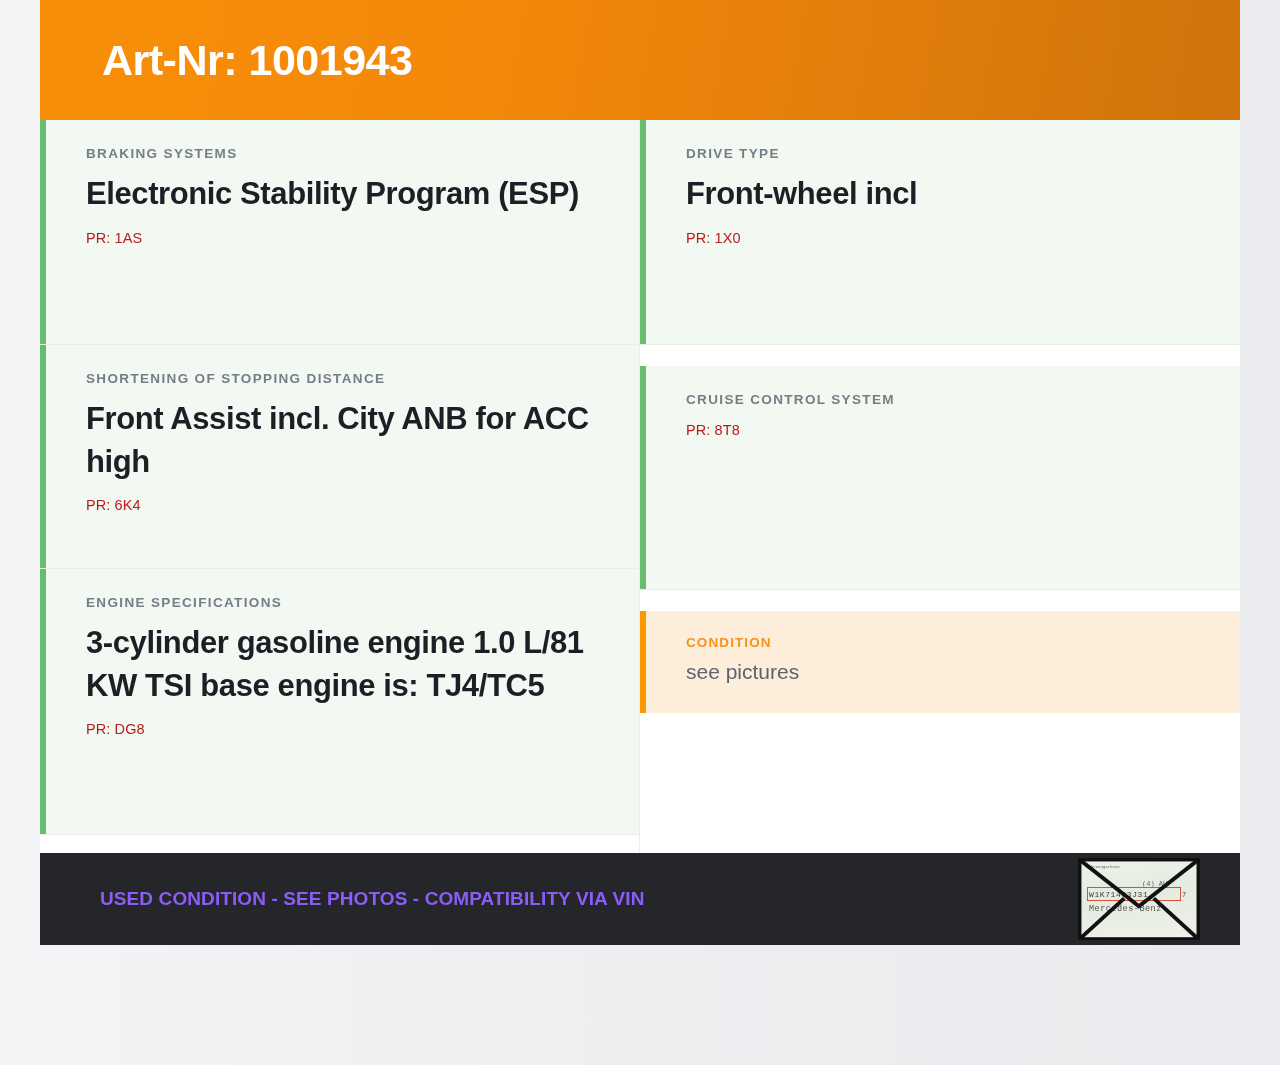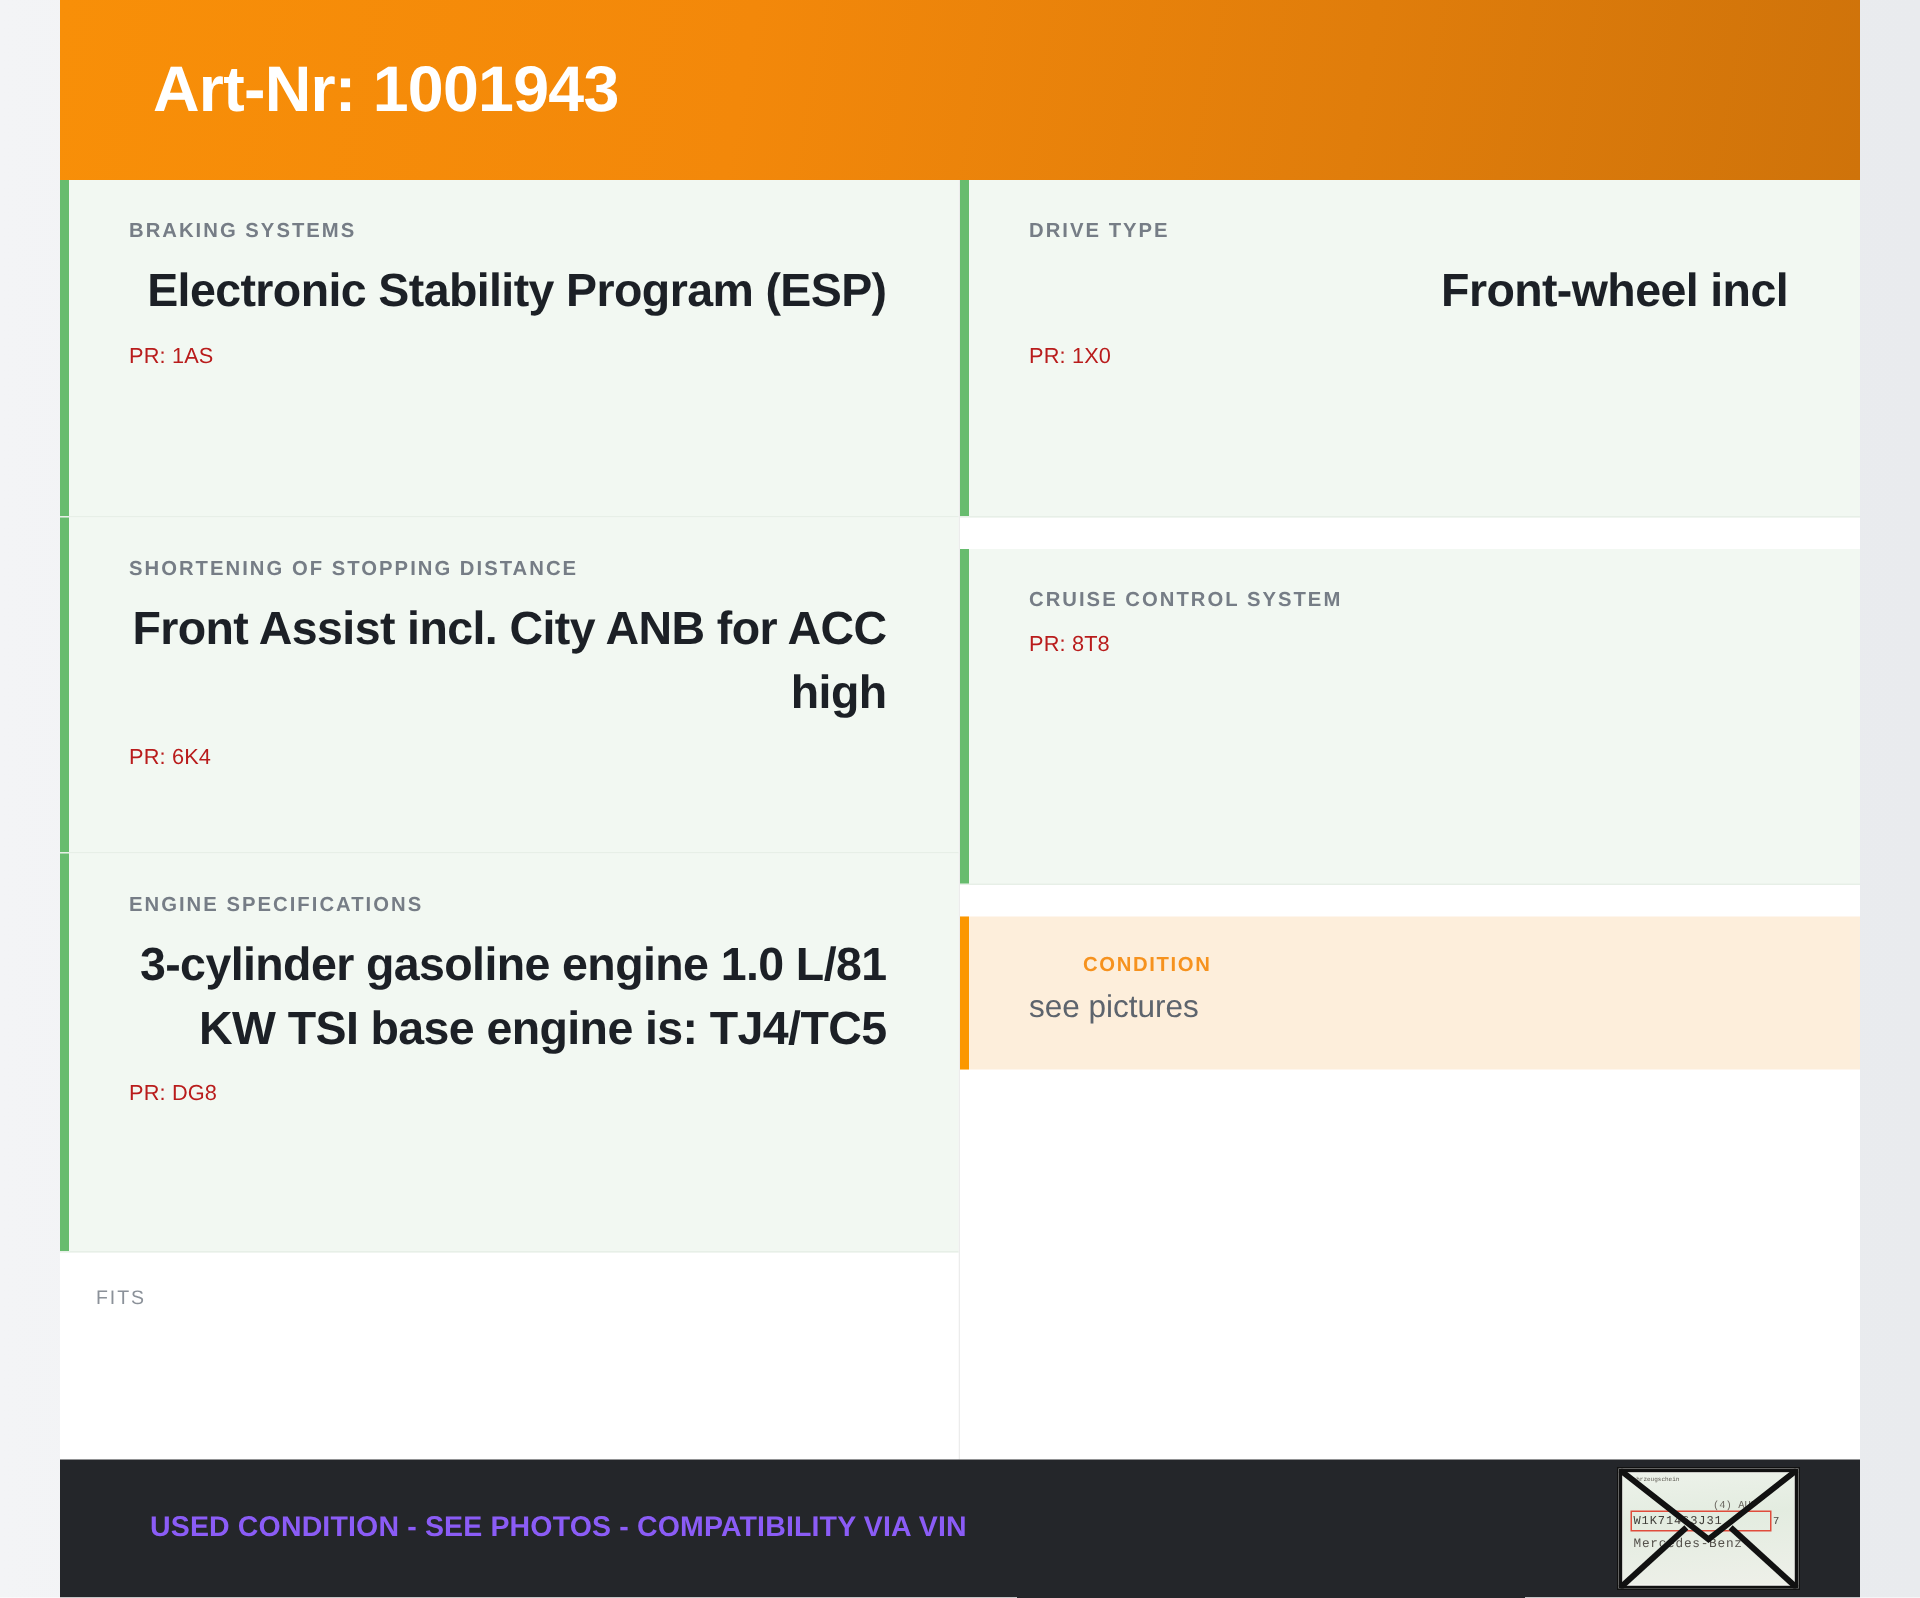--- a/index.html
+++ b/index.html
@@ -13,21 +13,21 @@
     font-family: "Liberation Sans", sans-serif;
     background: linear-gradient(to right, #f3f4f6 0%, #eceef0 55%, #e9ebee 100%);
     -webkit-font-smoothing: antialiased;
   }
 
   .page {
     position: absolute;
     left: 40px;
     top: 0;
     width: 1200px;
-    height: 1065px;
+    height: 945px;
     background: #ffffff;
     display: flex;
     flex-direction: column;
     overflow: hidden;
   }
 
   
   .header {
     height: 120px;
     background: linear-gradient(100deg, #f88f08 0%, #f3880a 38%, #e07d0b 72%, #cf730a 100%);
@@ -77,30 +77,29 @@
   .card.condition::before { background: #fb9700; }
 
   .card-label {
     font-size: 13.5px;
     font-weight: bold;
     letter-spacing: 1.35px;
     color: #767d86;
     text-transform: uppercase;
     line-height: 1.2;
   }
-  .card.condition .card-label { color: #f6921e; letter-spacing: 1.1px; margin-left: 36px; }
+  .card.condition .card-label { color: #f6921e; letter-spacing: 1.1px; }
 
   .card-title {
     margin-top: 11px;
     font-size: 31px;
     font-weight: bold;
     color: #1c2026;
     line-height: 1.37;
     letter-spacing: -0.4px;
-    text-align: right;
   }
   .card.condition .card-value {
     margin-top: 6px;
     font-size: 21px;
     color: #5d646d;
     line-height: 1.4;
   }
 
   .card-pr {
     margin-top: 14px;

